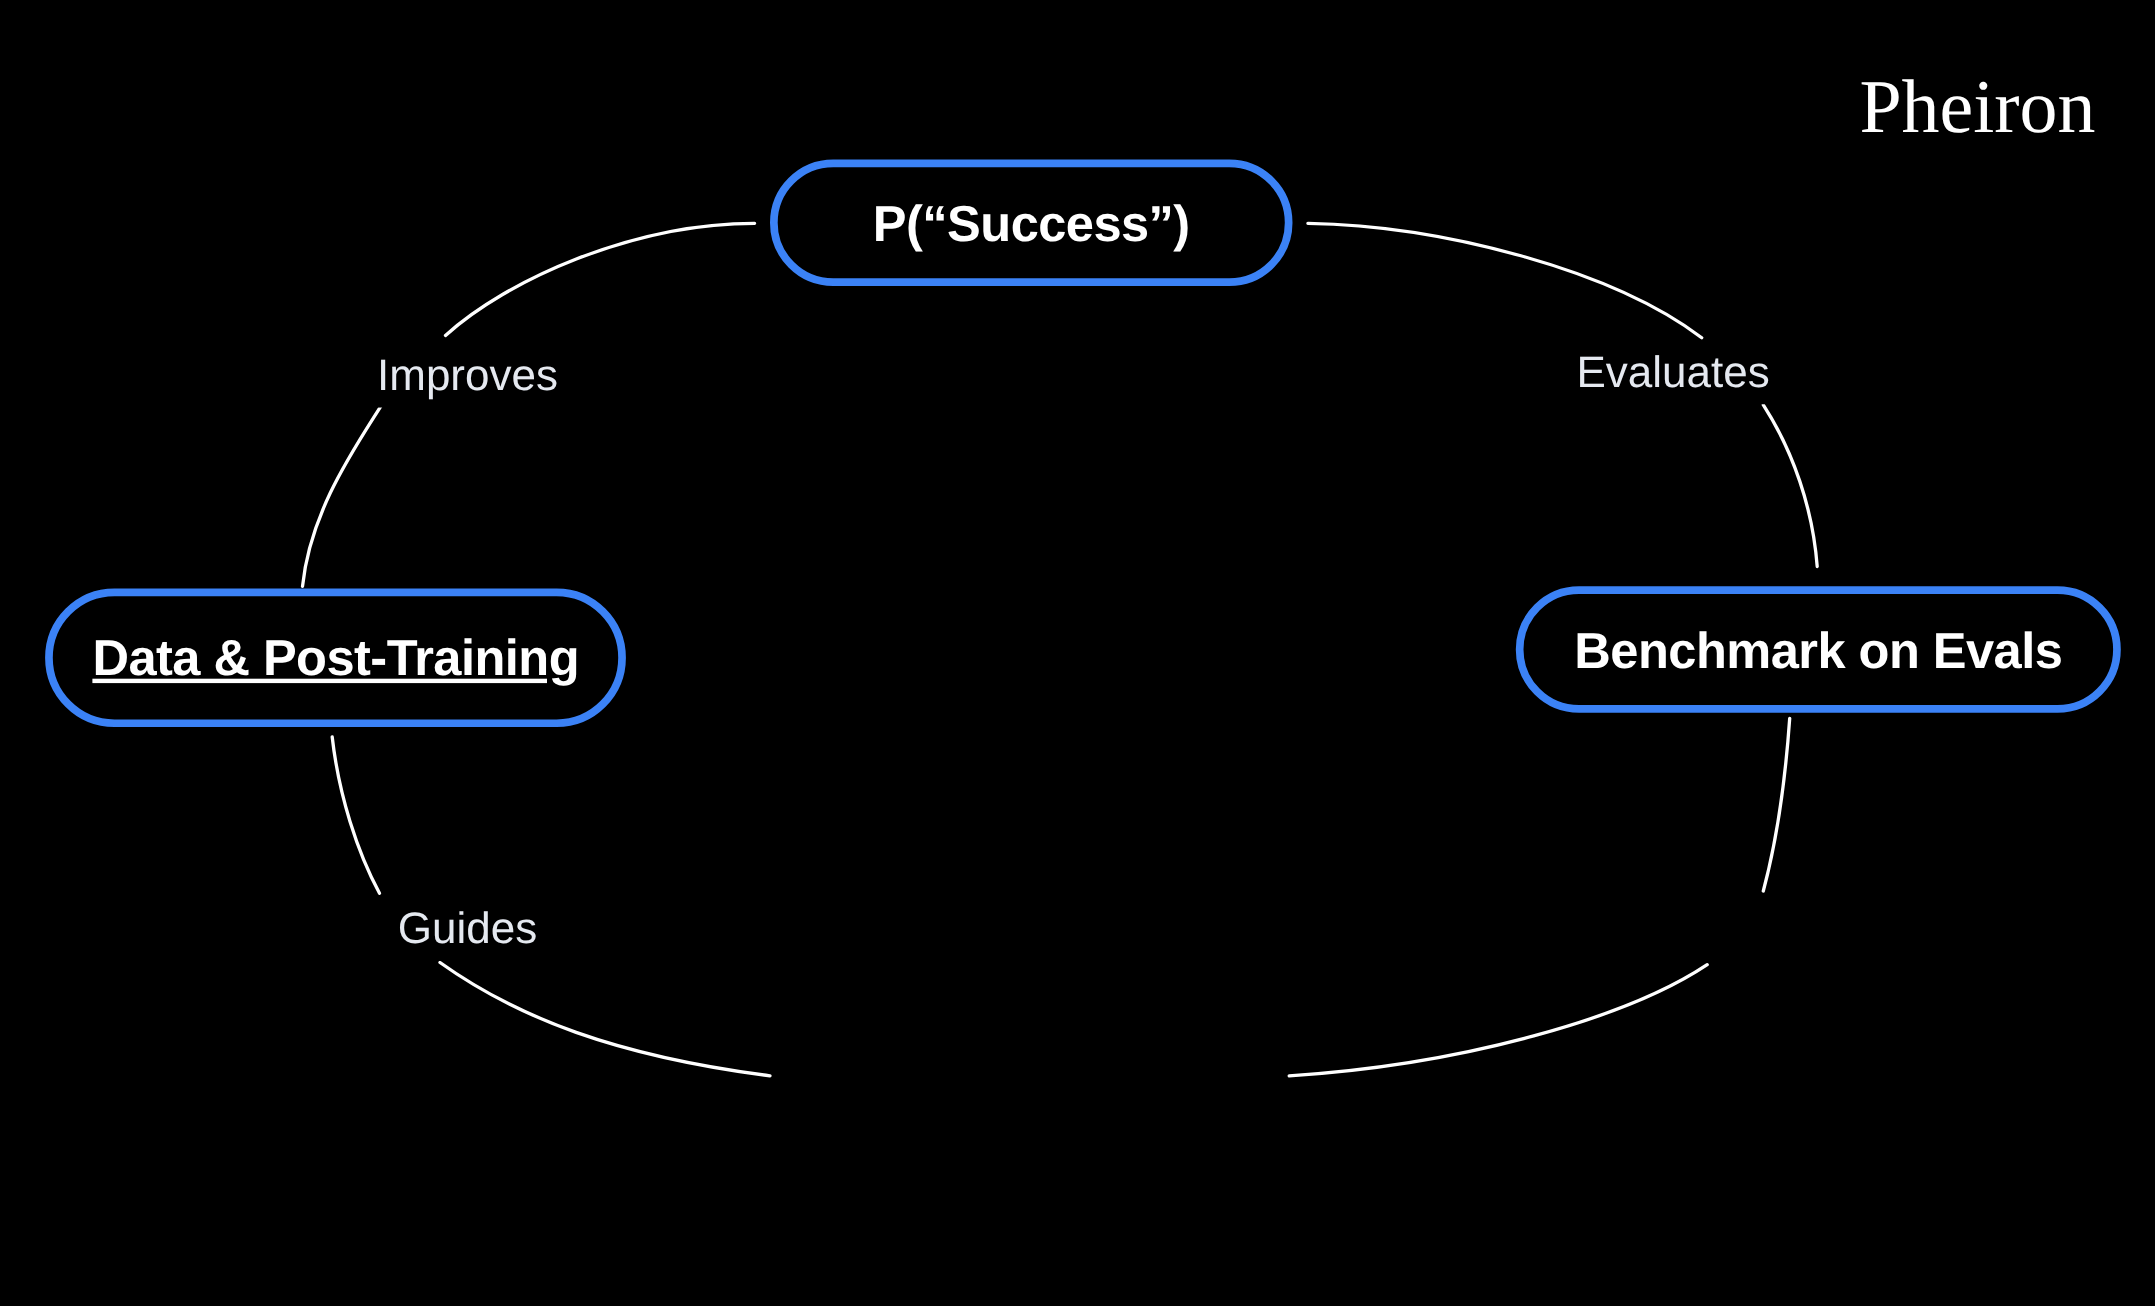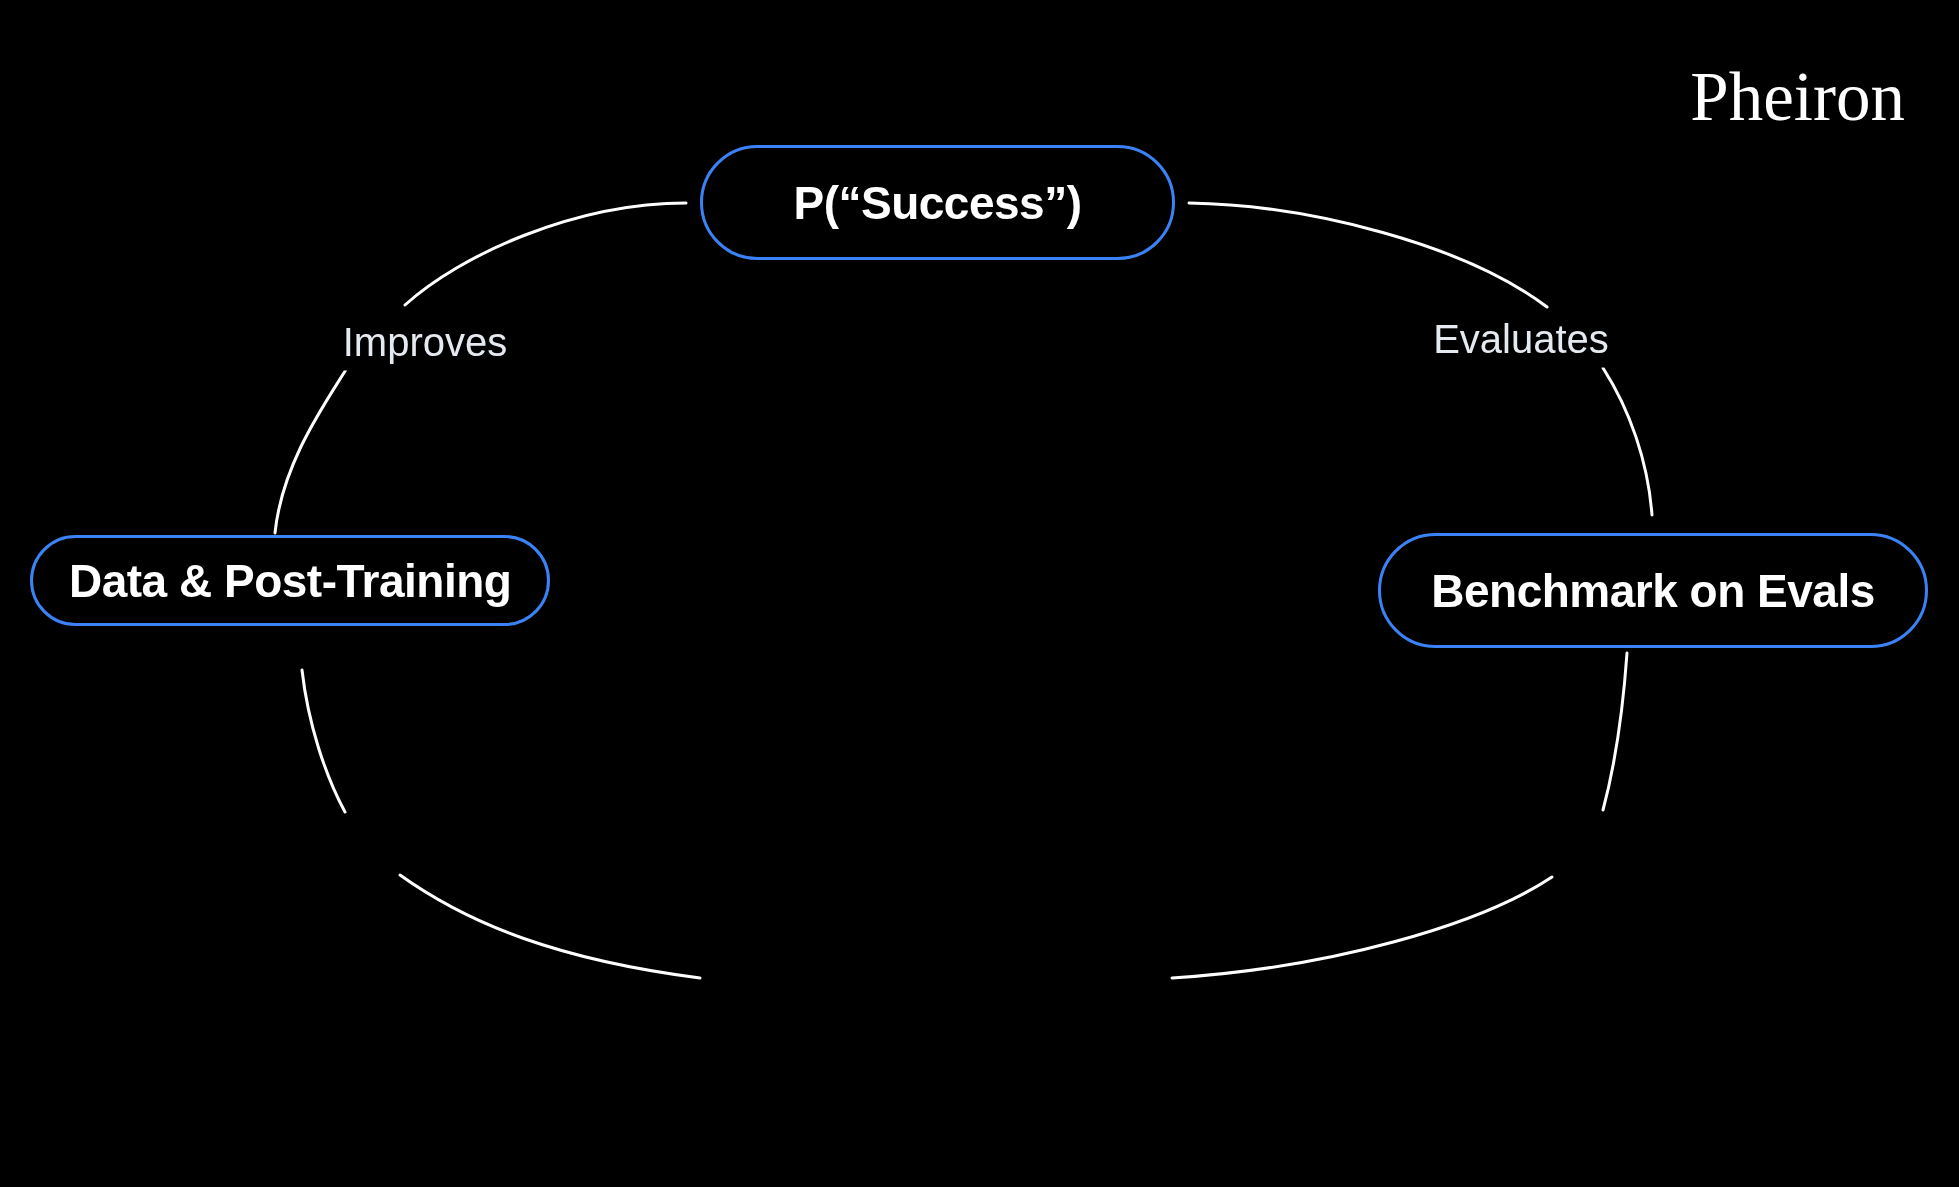--- a/index.html
+++ b/index.html
@@ -26,21 +26,21 @@
     fill: none;
     stroke: #FFFFFF;
     stroke-width: 3;
     stroke-linecap: round;
   }
   .node {
     position: absolute;
     box-sizing: border-box;
     height: 115px;
     background: #000000;
-    border: 3px solid #3b82f6;
+    border: 7px solid #3b82f6;
     border-radius: 999px;
     display: flex;
     align-items: center;
     justify-content: center;
     color: #FFFFFF;
     font-size: 46px;
     font-weight: 600;
     letter-spacing: -0.5px;
     white-space: nowrap;
     padding: 0 36px;
@@ -63,21 +63,21 @@
     right: 54px;
     color: #FFFFFF;
     font-family: "Liberation Serif", "DejaVu Serif", serif;
     font-size: 69px;
     font-weight: 400;
     z-index: 4;
     white-space: nowrap;
   }
   
   .node-success   { left: 700px;  top: 145px; min-width: 475px; }
-  .node-data      { left: 30px;   top: 535px; min-width: 492px; height: 91px; }
+  .node-data      { left: 41px;   top: 535px; min-width: 492px; height: 126px; text-decoration: underline; }
   .node-benchmark { left: 1378px; top: 533px; min-width: 550px; }
   .node-gaps      { left: 702px;  top: 923px; min-width: 458px; }
   
   .label-improves   { left: 425px;  top: 342px; }
   .label-evaluates  { left: 1521px; top: 339px; }
   .label-guides     { left: 425px;  top: 845px; }
   .label-identifies { left: 1524px; top: 846px; }
 </style>
 </head>
 <body>
@@ -98,18 +98,19 @@
   <div class="node node-success">P(“Success”)</div>
 
   <div class="node node-benchmark">Benchmark on Evals</div>
 
 
   <div class="node node-data">Data &amp; Post-Training</div>
 
   <div class="edge-label label-evaluates">Evaluates</div>
 
 
+  <div class="edge-label label-guides">Guides</div>
 
   <div class="edge-label label-improves">Improves</div>
 
   <div class="brand">Pheiron</div>
 
 </div>
 
 </body></html>

